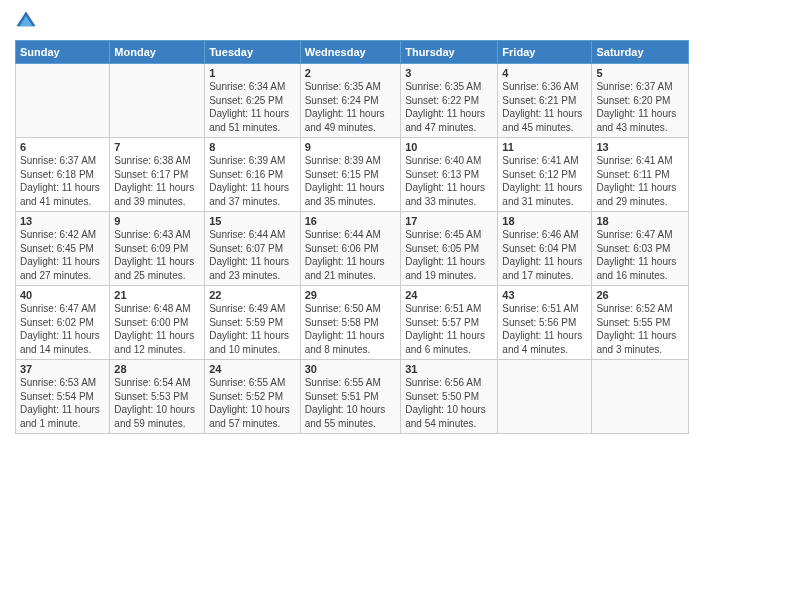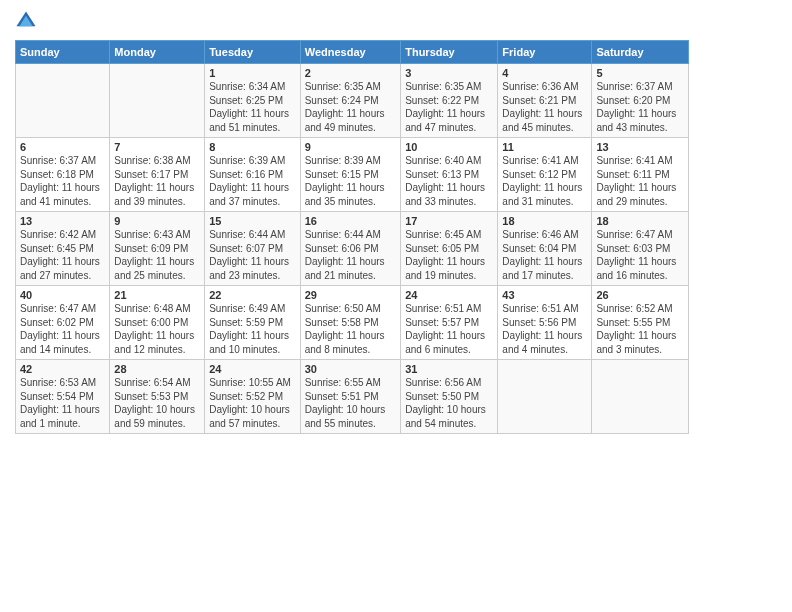--- a/index.html
+++ b/index.html
@@ -289,34 +289,34 @@
           </td>
           <td>
             <span class="day-number">26</span>
             <div class="day-info">Sunrise: 6:52 AM
 Sunset: 5:55 PM
 Daylight: 11 hours and 3 minutes.</div>
           </td>
         </tr>
         <tr>
           <td>
-            <span class="day-number">42</span>
+            <span class="day-number">37</span>
             <div class="day-info">Sunrise: 6:53 AM
 Sunset: 5:54 PM
 Daylight: 11 hours and 1 minute.</div>
           </td>
           <td>
             <span class="day-number">28</span>
             <div class="day-info">Sunrise: 6:54 AM
 Sunset: 5:53 PM
 Daylight: 10 hours and 59 minutes.</div>
           </td>
           <td>
             <span class="day-number">24</span>
-            <div class="day-info">Sunrise: 10:55 AM
+            <div class="day-info">Sunrise: 6:55 AM
 Sunset: 5:52 PM
 Daylight: 10 hours and 57 minutes.</div>
           </td>
           <td>
             <span class="day-number">30</span>
             <div class="day-info">Sunrise: 6:55 AM
 Sunset: 5:51 PM
 Daylight: 10 hours and 55 minutes.</div>
           </td>
           <td>

